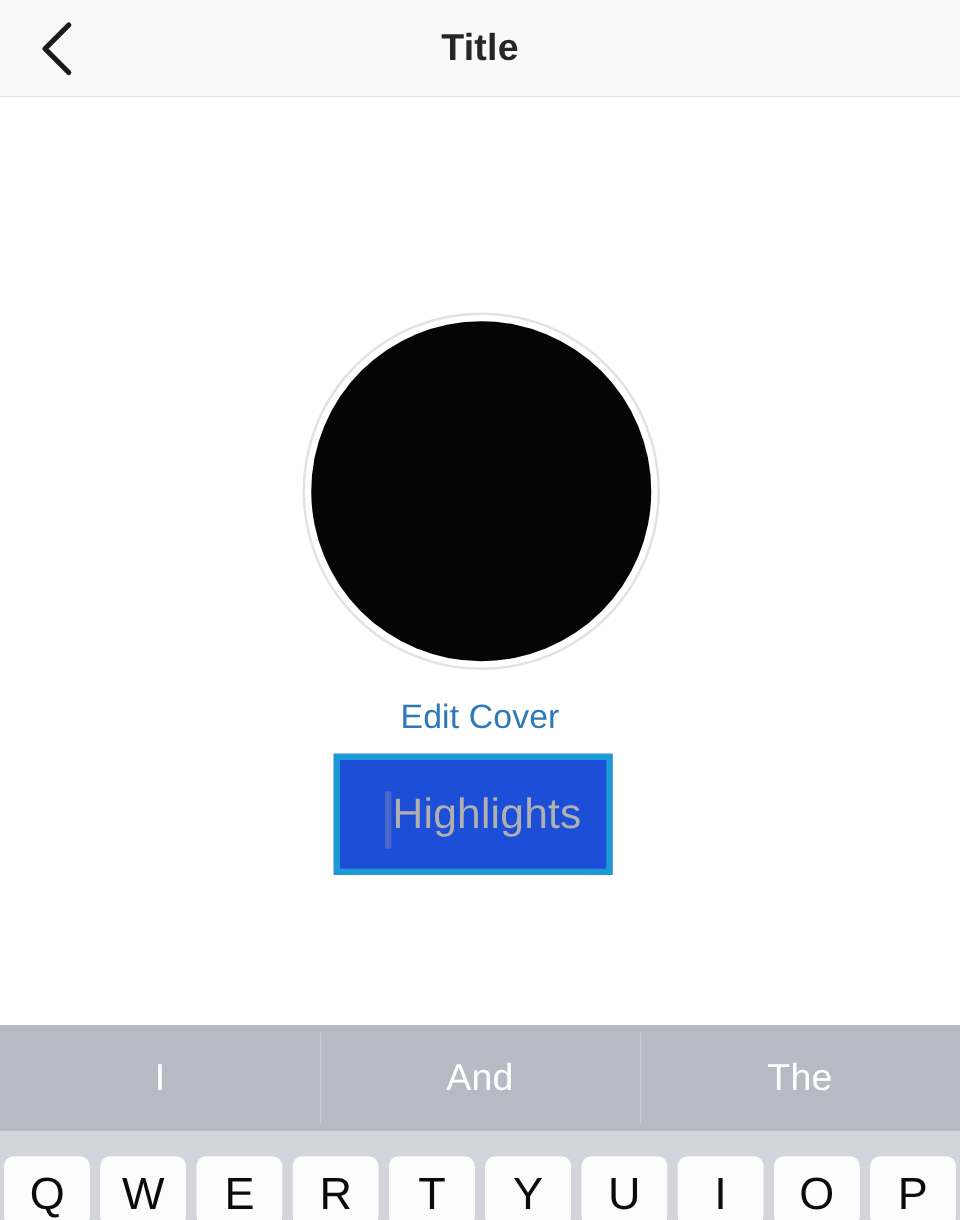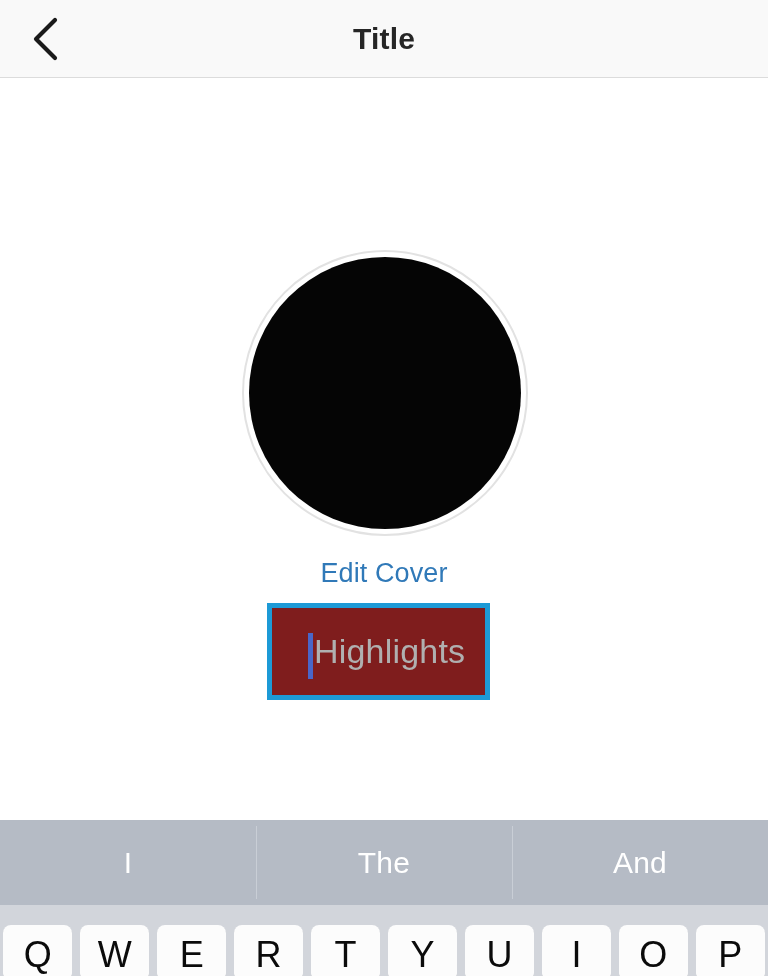--- a/index.html
+++ b/index.html
@@ -122,21 +122,21 @@
     cursor: pointer;
     letter-spacing: 0.1px;
   }
 
   .title-field {
     position: absolute;
     left: 267px;
     top: 525px;
     width: 223px;
     height: 97px;
-    background: #7f1d1d;
+    background: #1d4ed8;
     border: 5px solid #1d9ad6;
     box-sizing: border-box;
     cursor: text;
     display: flex;
     align-items: center;
   }
   .caret {
     position: absolute;
     left: 36px;
     top: 25px;
@@ -257,22 +257,22 @@
       <div class="caret"></div>
       <div class="field-placeholder">Highlights</div>
     </div>
 
   </div>
 
   <div class="keyboard">
 
     <div class="suggestion-bar">
       <div class="suggestion">I</div>
+      <div class="suggestion">And</div>
       <div class="suggestion">The</div>
-      <div class="suggestion">And</div>
     </div>
 
     <div class="kb-area">
       <div class="kb-row">
         <div class="kb-key">Q</div>
         <div class="kb-key">W</div>
         <div class="kb-key">E</div>
         <div class="kb-key">R</div>
         <div class="kb-key">T</div>
         <div class="kb-key">Y</div>

